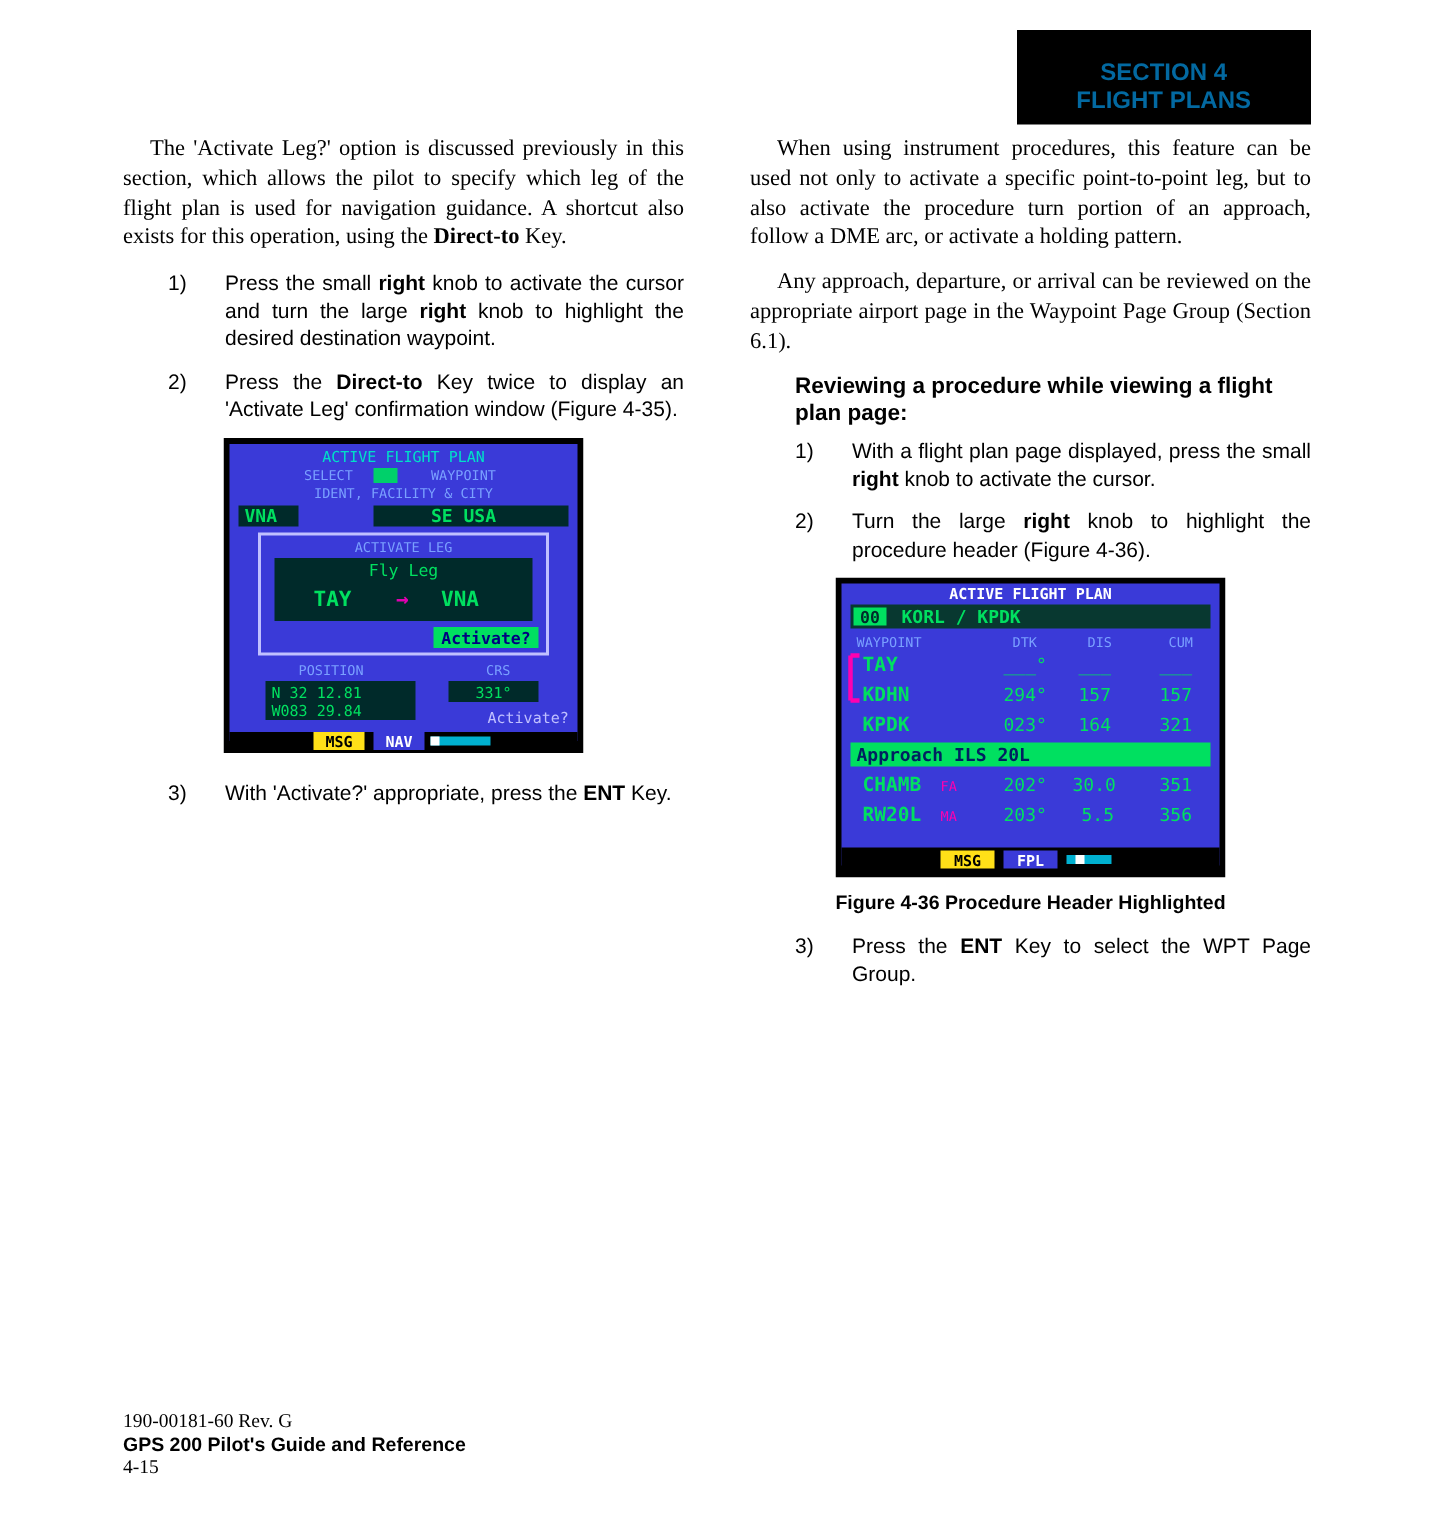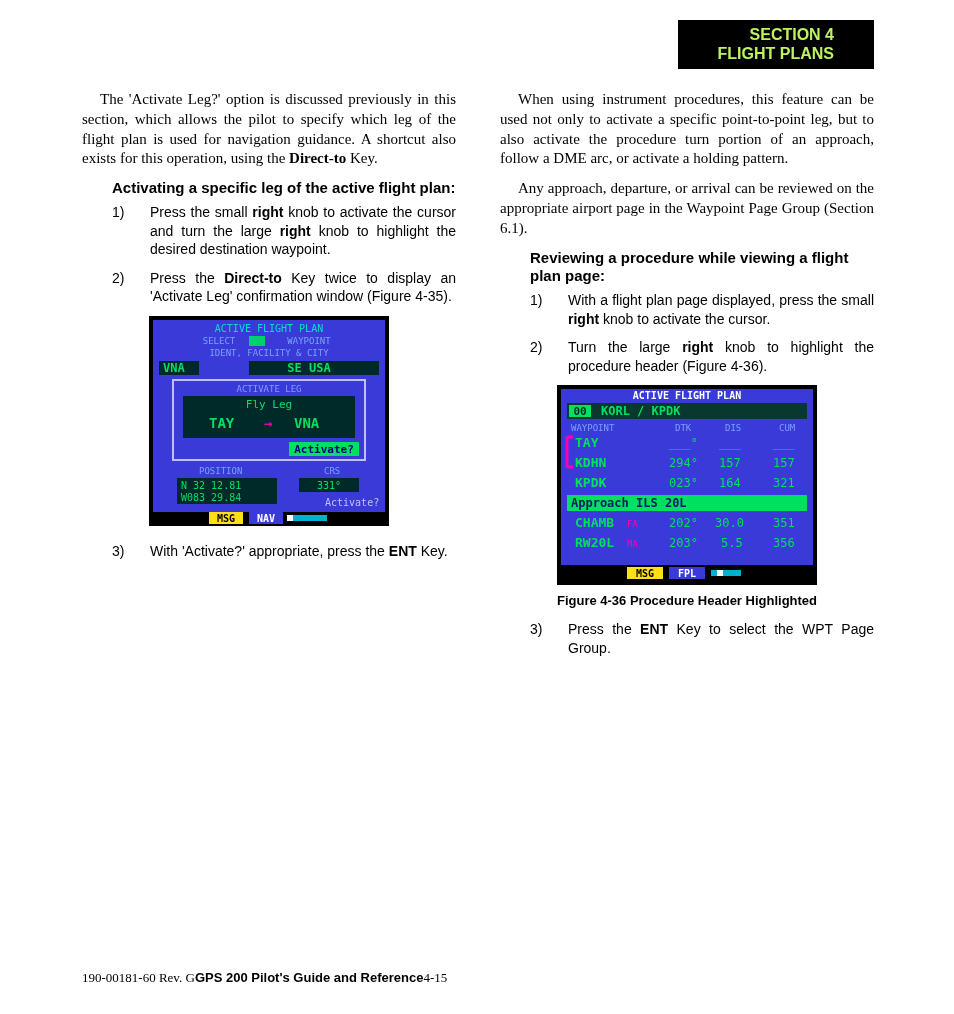--- a/index.html
+++ b/index.html
@@ -11,25 +11,25 @@
     width: 954px;
     height: 1014px;
     position: relative;
     box-sizing: border-box;
   }
   .header-tab {
     position: absolute;
     right: 80px;
     top: 20px;
     background: #000;
-    color: #bef264;
+    color: #0369a1;
     font-family: Arial, Helvetica, sans-serif;
     font-weight: bold;
-    text-align: right;
-    padding: 5px 40px 6px 40px;
+    text-align: center;
+    padding: 19px 40px 6px 40px;
     font-size: 16px;
     line-height: 1.2;
   }
   .cols {
     position: absolute;
     top: 90px;
     left: 82px;
     right: 80px;
     display: flex;
     gap: 44px;
@@ -76,42 +76,42 @@
   }
   b, strong { font-weight: bold; }
 
   
 
   .footer {
     position: absolute;
     left: 82px; right: 80px;
     bottom: 28px;
     display: flex;
-    justify-content: flex-start;
+    justify-content: flex-end;
     font-size: 13px;
     font-family: Georgia, serif;
+    flex-direction: column;
   }
   .footer .mid { font-weight: bold; font-family: Arial, Helvetica, sans-serif; font-size: 13px;}
 </style>
 </head>
 <body>
 
 <div class="header-tab">
   <div>SECTION 4</div>
   <div>FLIGHT PLANS</div>
 </div>
 
 <div class="cols">
 
   <div class="col">
     <p class="intro">
       <span>The 'Activate Leg?' option is discussed previously in this section, which allows the pilot to specify which leg of the flight plan is used for navigation guidance.  A shortcut also exists for this operation, using the </span><b>Direct-to</b><span> Key.</span>
     </p>
 
-    <div class="sub">Activating a specific leg of the active flight plan:</div>
 
     <ol class="proc">
       <li>
         <span class="num">1)</span>
         <span class="txt">
           <span>Press the small </span><b>right</b><span> knob to activate the cursor and turn the large </span><b>right</b><span> knob to highlight the desired destination waypoint.</span>
         </span>
       </li>
       <li>
         <span class="num">2)</span>

